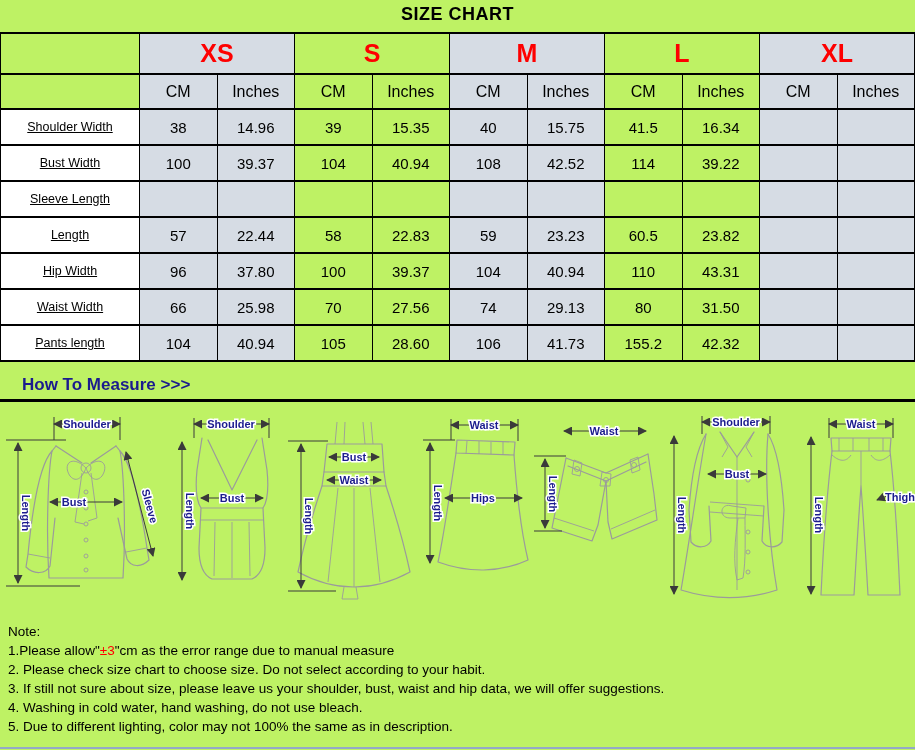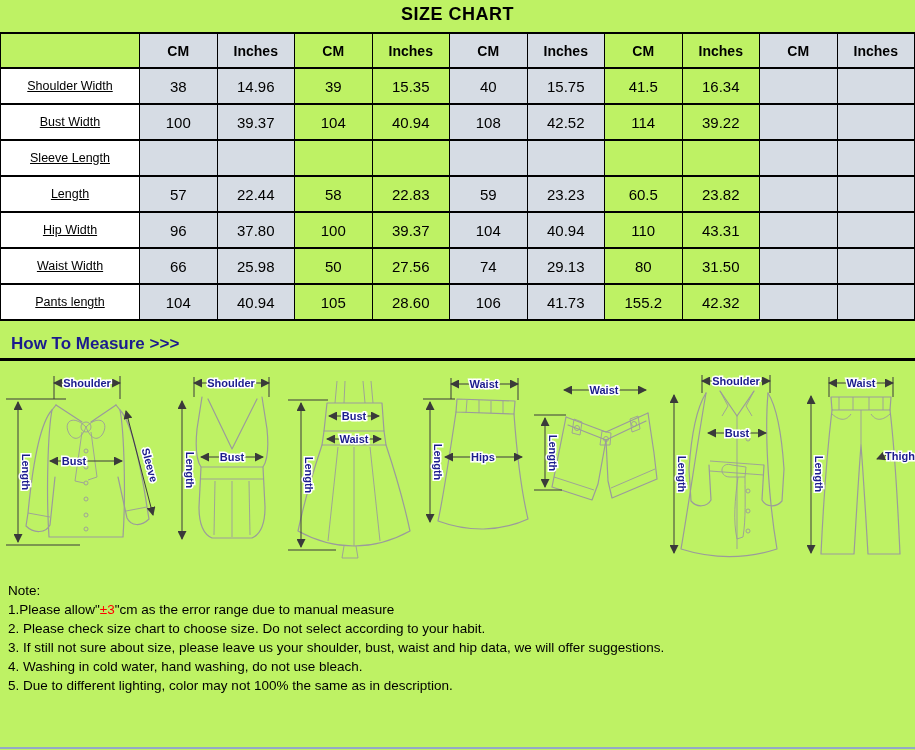--- a/index.html
+++ b/index.html
@@ -6,26 +6,26 @@
   .page{width:915px;height:750px;position:relative;overflow:hidden;background:#bef264;
         font-family:"Liberation Sans",sans-serif;color:#000;}
   .title{margin:0;padding:4px 0 7px;text-align:center;font-size:18px;font-weight:bold;letter-spacing:.5px;}
 
   table.size-chart{border-collapse:collapse;table-layout:fixed;width:915px;}
   .size-chart col.c-label{width:139px;}
   .size-chart td,.size-chart th{border-left:1px solid #000;border-right:1px solid #000;
       border-top:2px solid #000;border-bottom:2px solid #000;
       text-align:center;vertical-align:middle;padding:0;overflow:hidden;}
   th.size{height:39px;font-size:25px;font-weight:bold;color:#fe0000;}
-  th.unit{height:33px;font-size:14px;font-weight:bold;color:#000;margin-left:13px;}
+  th.unit{height:33px;font-size:16px;font-weight:normal;color:#000;margin-left:13px;}
   td.lbl{height:34px;font-size:12.5px;font-weight:normal;background:#fff;text-decoration:underline;}
   td.val{font-size:15px;font-weight:normal;}
   .g{background:#d6dce4;}
 
-  .howto{color:#1b1b8e;font-size:17px;font-weight:bold;margin:13px 0 4px 11px;}
+  .howto{color:#1b1b8e;font-size:17px;font-weight:bold;margin:13px 0 4px 22px;}
   .rule{height:0;border-top:3px solid #000;margin:0;}
 
   .diagrams{display:flex;justify-content:space-between;align-items:flex-start;
             padding:8px 4px 0 4px;height:202px;}
   .diagrams svg{display:block;overflow:visible;}
   .outline{fill:none;stroke:#9b9b9b;stroke-width:1.2;stroke-linejoin:round;stroke-linecap:round;}
   .fine{fill:none;stroke:#9b9b9b;stroke-width:.9;}
   .dim{stroke:#3a3a3a;stroke-width:1;fill:none;}
   .tick{stroke:#3a3a3a;stroke-width:1;}
   .dlab{fill:#1b1b8e;font-weight:bold;font-size:11px;text-anchor:middle;
@@ -53,20 +53,28 @@
         <col>
         <col>
         <col>
         <col>
         <col>
         <col>
         <col>
         <col>
     </colgroup>
     <tbody>
+        <tr>
+      <th></th>
+      <th class="size g" colspan="2">XS</th>
+      <th class="size" colspan="2">S</th>
+      <th class="size g" colspan="2">M</th>
+      <th class="size" colspan="2">L</th>
+      <th class="size g" colspan="2">XL</th>
+    </tr>
     <tr>
       <th></th>
       <th class="unit g">CM</th>
       <th class="unit g">Inches</th>
       <th class="unit">CM</th>
       <th class="unit">Inches</th>
       <th class="unit g">CM</th>
       <th class="unit g">Inches</th>
       <th class="unit">CM</th>
       <th class="unit">Inches</th>
@@ -135,21 +143,21 @@
       <td class="val g">40.94</td>
       <td class="val">110</td>
       <td class="val">43.31</td>
       <td class="val g"></td>
       <td class="val g"></td>
     </tr>
     <tr>
       <td class="lbl">Waist Width</td>
       <td class="val g">66</td>
       <td class="val g">25.98</td>
-      <td class="val">50</td>
+      <td class="val">70</td>
       <td class="val">27.56</td>
       <td class="val g">74</td>
       <td class="val g">29.13</td>
       <td class="val">80</td>
       <td class="val">31.50</td>
       <td class="val g"></td>
       <td class="val g"></td>
     </tr>
     <tr>
       <td class="lbl">Pants length</td>

